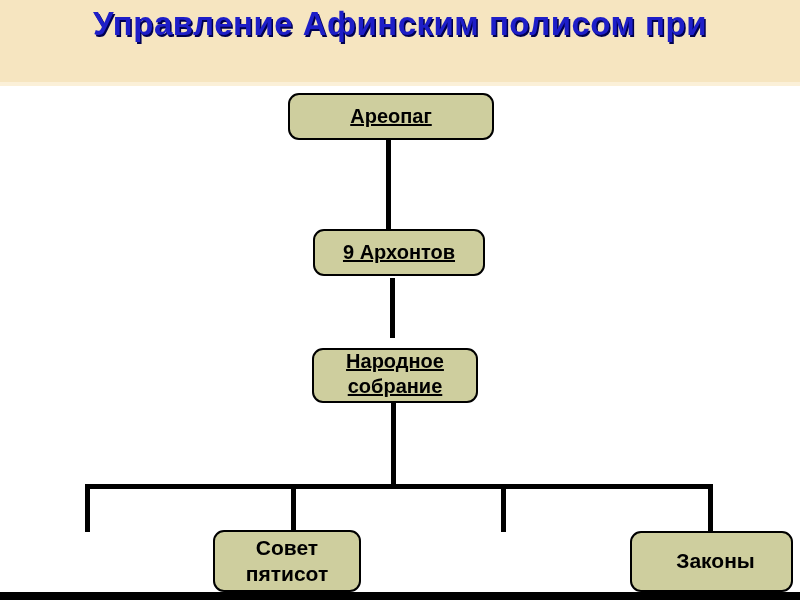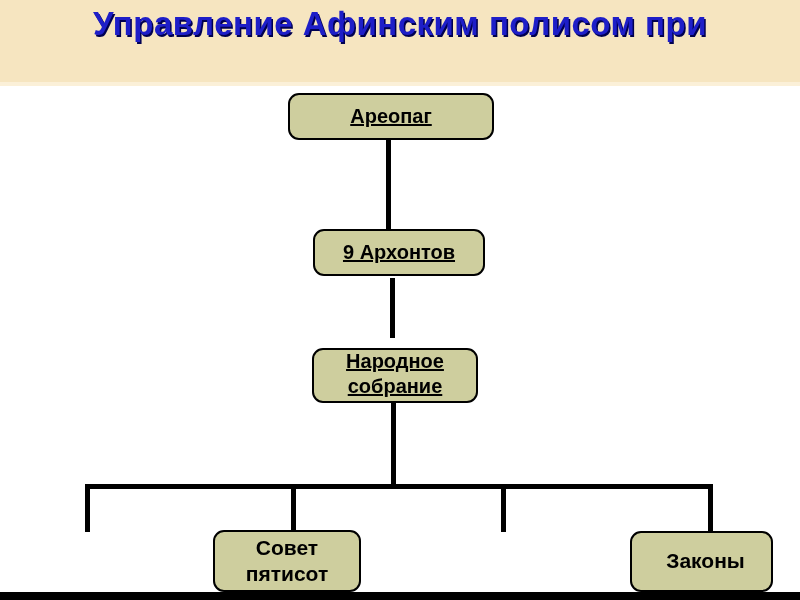--- a/index.html
+++ b/index.html
@@ -63,21 +63,21 @@
     background: var(--footer-color, #000000);
   }
 
   
   #node-areopag   { left: 288px; top:  93px; width: 206px; height: 47px; }
   #node-arkhonty  { left: 288px; top: 229px; width: 172px; height: 47px; margin-left: 25px; }
   #node-sobranie  { left: 312px; top: 348px; width: 166px; height: 55px; align-items: flex-end; }
   #node-sud       { left:   7px; top: 530px; width: 161px; height: 61px; }
   #node-sovet     { left: 213px; top: 530px; width: 148px; height: 62px; }
   #node-strategi  { left: 417px; top: 531px; width: 168px; height: 61px; }
-  #node-zakony    { left: 630px; top: 531px; width: 143px; height: 61px; padding-left: 16px; }
+  #node-zakony    { left: 630px; top: 531px; width: 163px; height: 61px; padding-left: 16px; }
 
   
   #conn-v1 { left: 386px; top: 138px; width: 5px; height: 93px; }
   #conn-v2 { left: 390px; top: 278px; width: 5px; height: 60px; }
   #conn-v3 { left: 391px; top: 401px; width: 5px; height: 86px; }
   #conn-h  { left:  85px; top: 484px; width: 628px; height: 5px; }
   #conn-d1 { left:  85px; top: 487px; width: 5px; height: 45px; }
   #conn-d2 { left: 291px; top: 487px; width: 5px; height: 45px; }
   #conn-d3 { left: 501px; top: 487px; width: 5px; height: 45px; }
   #conn-d4 { left: 708px; top: 487px; width: 5px; height: 45px; }

